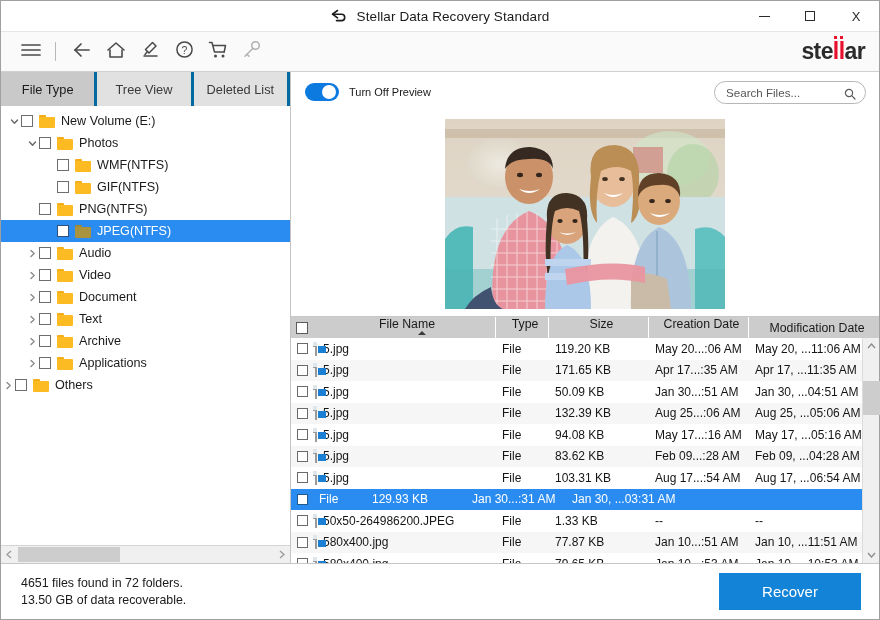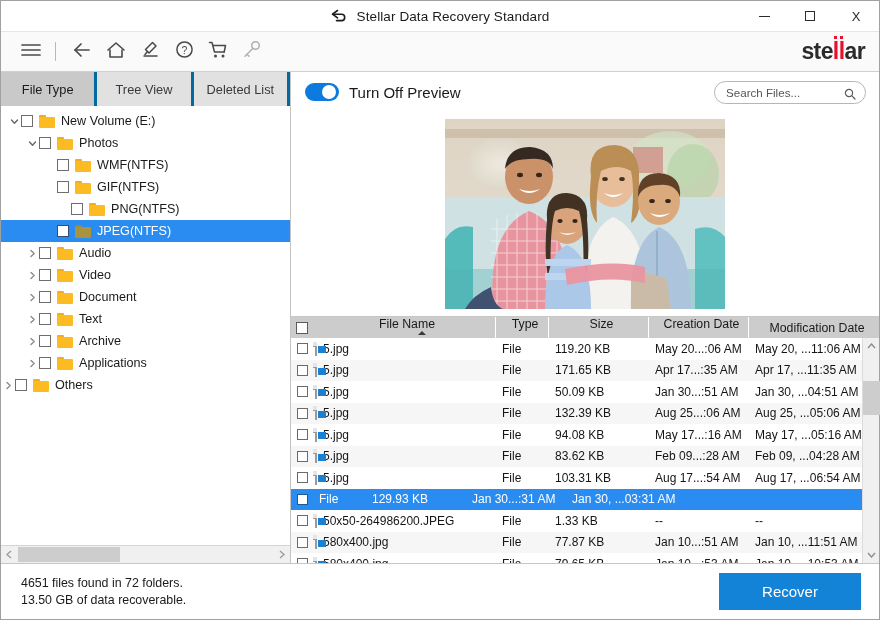--- a/index.html
+++ b/index.html
@@ -244,21 +244,21 @@
   }
   .toggle .knob {
     position: absolute;
     top: 2px; left: 17px;
     width: 14px; height: 14px;
     border-radius: 50%;
     background: #fff;
   }
   .preview-label {
     margin-left: 10px;
-    font-size: 15px;
+    font-size: 11px;
     color: #1a1a1a;
   }
   .search-box {
     margin-left: auto;
     width: 152px; height: 23px;
     border: 1px solid #b6b6b6;
     border-radius: 12px;
     display: flex;
     align-items: center;
     padding: 0 9px 0 11px;
@@ -617,21 +617,21 @@
           </div>
           <div class="tree-row" style="padding-left: 42px;">
             <span class="tw-arrow"></span>
             <span class="tw-check"></span>
             <span class="folder-ico">
               <span class="tab-top"></span>
               <span class="body"></span>
             </span>
             <span class="tree-label">GIF(NTFS)</span>
           </div>
-          <div class="tree-row" style="padding-left: 56px;">
+          <div class="tree-row" style="padding-left: 24px;">
             <span class="tw-arrow"></span>
             <span class="tw-check"></span>
             <span class="folder-ico">
               <span class="tab-top"></span>
               <span class="body"></span>
             </span>
             <span class="tree-label">PNG(NTFS)</span>
           </div>
           <div class="tree-row selected" style="padding-left: 42px;">
             <span class="tw-arrow"></span>

